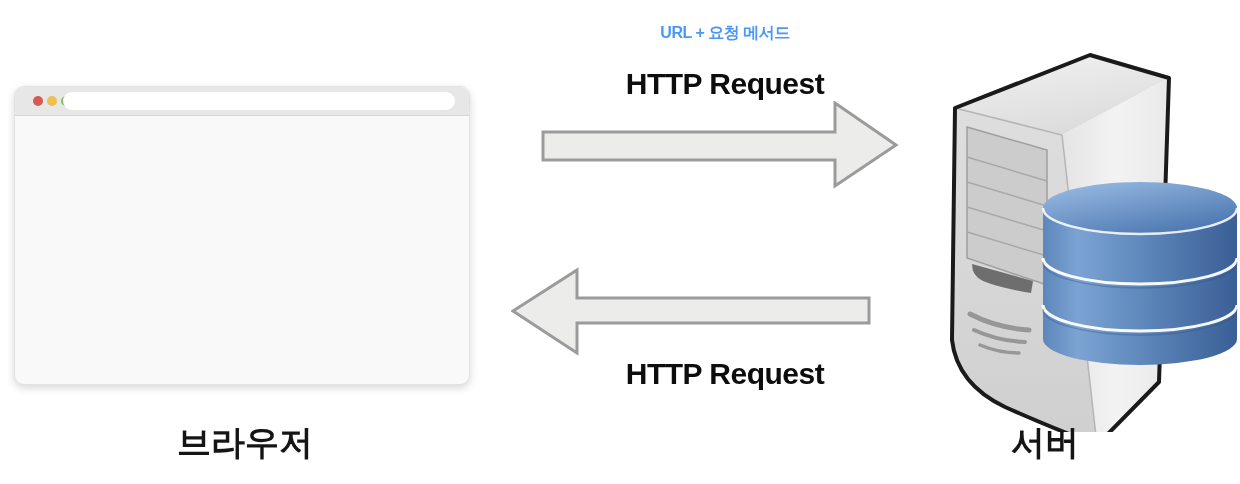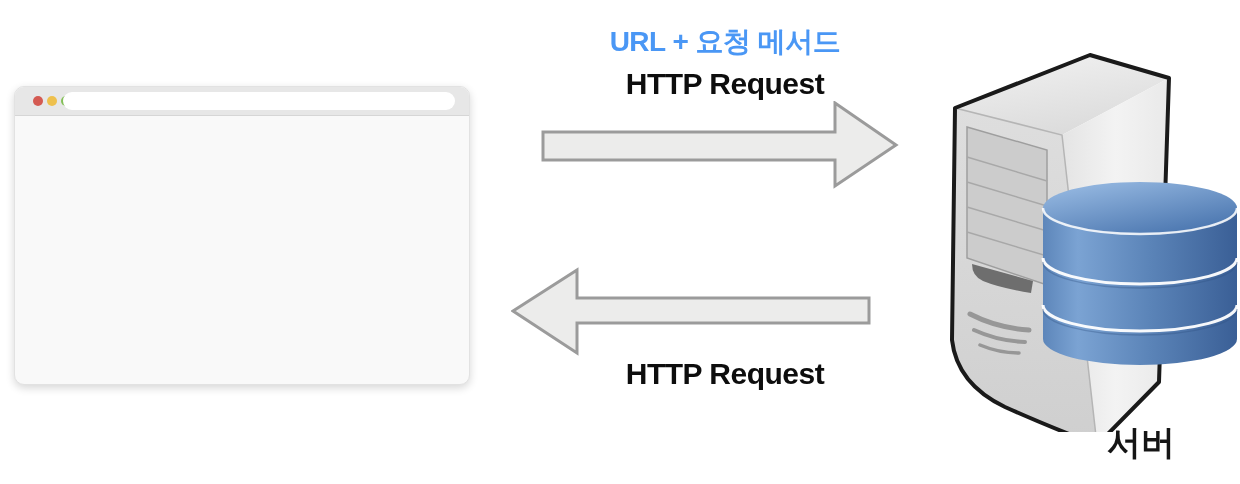--- a/index.html
+++ b/index.html
@@ -5,21 +5,21 @@
   html,body{margin:0;padding:0;background:#fff;}
   #stage{
     position:relative;width:1240px;height:484px;overflow:hidden;
     background:var(--background,#fff);
     font-family:"Liberation Sans",sans-serif;
   }
   .abs{position:absolute;}
 
   
   .flow-text{left:520px;width:410px;text-align:center;}
-  .annotation{font-size:28px;font-weight:bold;letter-spacing:-0.5px;}
+  .annotation{font-size:16px;font-weight:bold;letter-spacing:-0.5px;}
   .annotation.request{color:var(--request-annotation,#4a97f5);}
   .annotation.response{color:var(--response-annotation,#ef7ff1);}
   .flow-title{font-size:30px;font-weight:bold;color:var(--title-text,#0d0d0d);letter-spacing:-0.5px;}
 
   
   .node-label{font-size:34px;font-weight:bold;color:var(--node-label-text,#151515);text-align:center;}
 
   
   svg.arrow polygon{
     fill:var(--arrow-fill,#ececeb);
@@ -75,20 +75,21 @@
   <div class="abs browser-window">
     <div class="browser-titlebar">
       <span class="traffic-dot dot-red"></span>
       <span class="traffic-dot dot-yellow"></span>
       <span class="traffic-dot dot-green"></span>
       <span class="address-bar"></span>
     </div>
     <div class="browser-viewport"></div>
   </div>
 
+  <div class="abs node-label" style="left:120px;top:420px;width:250px;">브라우저</div>
 
   <svg class="abs" style="left:945px;top:52px;" width="295" height="380" viewBox="0 0 295 380">
     <defs>
       <linearGradient id="gFront" x1="0" y1="0" x2="0" y2="1">
         <stop offset="0" stop-color="#dedede"></stop>
           <stop offset="1" stop-color="#cfcfcf"></stop>
       </linearGradient>
       <linearGradient id="gSide" x1="0" y1="0" x2="1" y2="0">
         <stop offset="0" stop-color="#e4e4e4"></stop>
           <stop offset="0.5" stop-color="#f3f3f3"></stop>
@@ -135,15 +136,15 @@
       <path d="M98,156 L98,287 A97,26 0 0 0 292,287 L292,156 A97,26 0 0 1 98,156 Z" fill="url(#gDbBody)"></path>
       <ellipse cx="195" cy="156" rx="97" ry="26" fill="url(#gDbTop)"></ellipse>
       <path d="M98,156 A97,26 0 0 0 292,156" fill="none" stroke="#ffffff" stroke-width="2.5" opacity="0.85"></path>
       <path d="M98,206 A97,26 0 0 0 292,206" fill="none" stroke="#ffffff" stroke-width="3" opacity="0.95"></path>
       <path d="M98,253 A97,26 0 0 0 292,253" fill="none" stroke="#ffffff" stroke-width="3" opacity="0.95"></path>
       <path d="M98,210 A97,26 0 0 0 292,210" fill="none" stroke="#2d4f80" stroke-width="1.5" opacity="0.35"></path>
       <path d="M98,257 A97,26 0 0 0 292,257" fill="none" stroke="#2d4f80" stroke-width="1.5" opacity="0.35"></path>
     </g>
   </svg>
 
-  <div class="abs node-label" style="left:1056px;top:420px;width:170px;">서버</div>
+  <div class="abs node-label" style="left:960px;top:420px;width:170px;">서버</div>
 
 </div>
 
 </body></html>

